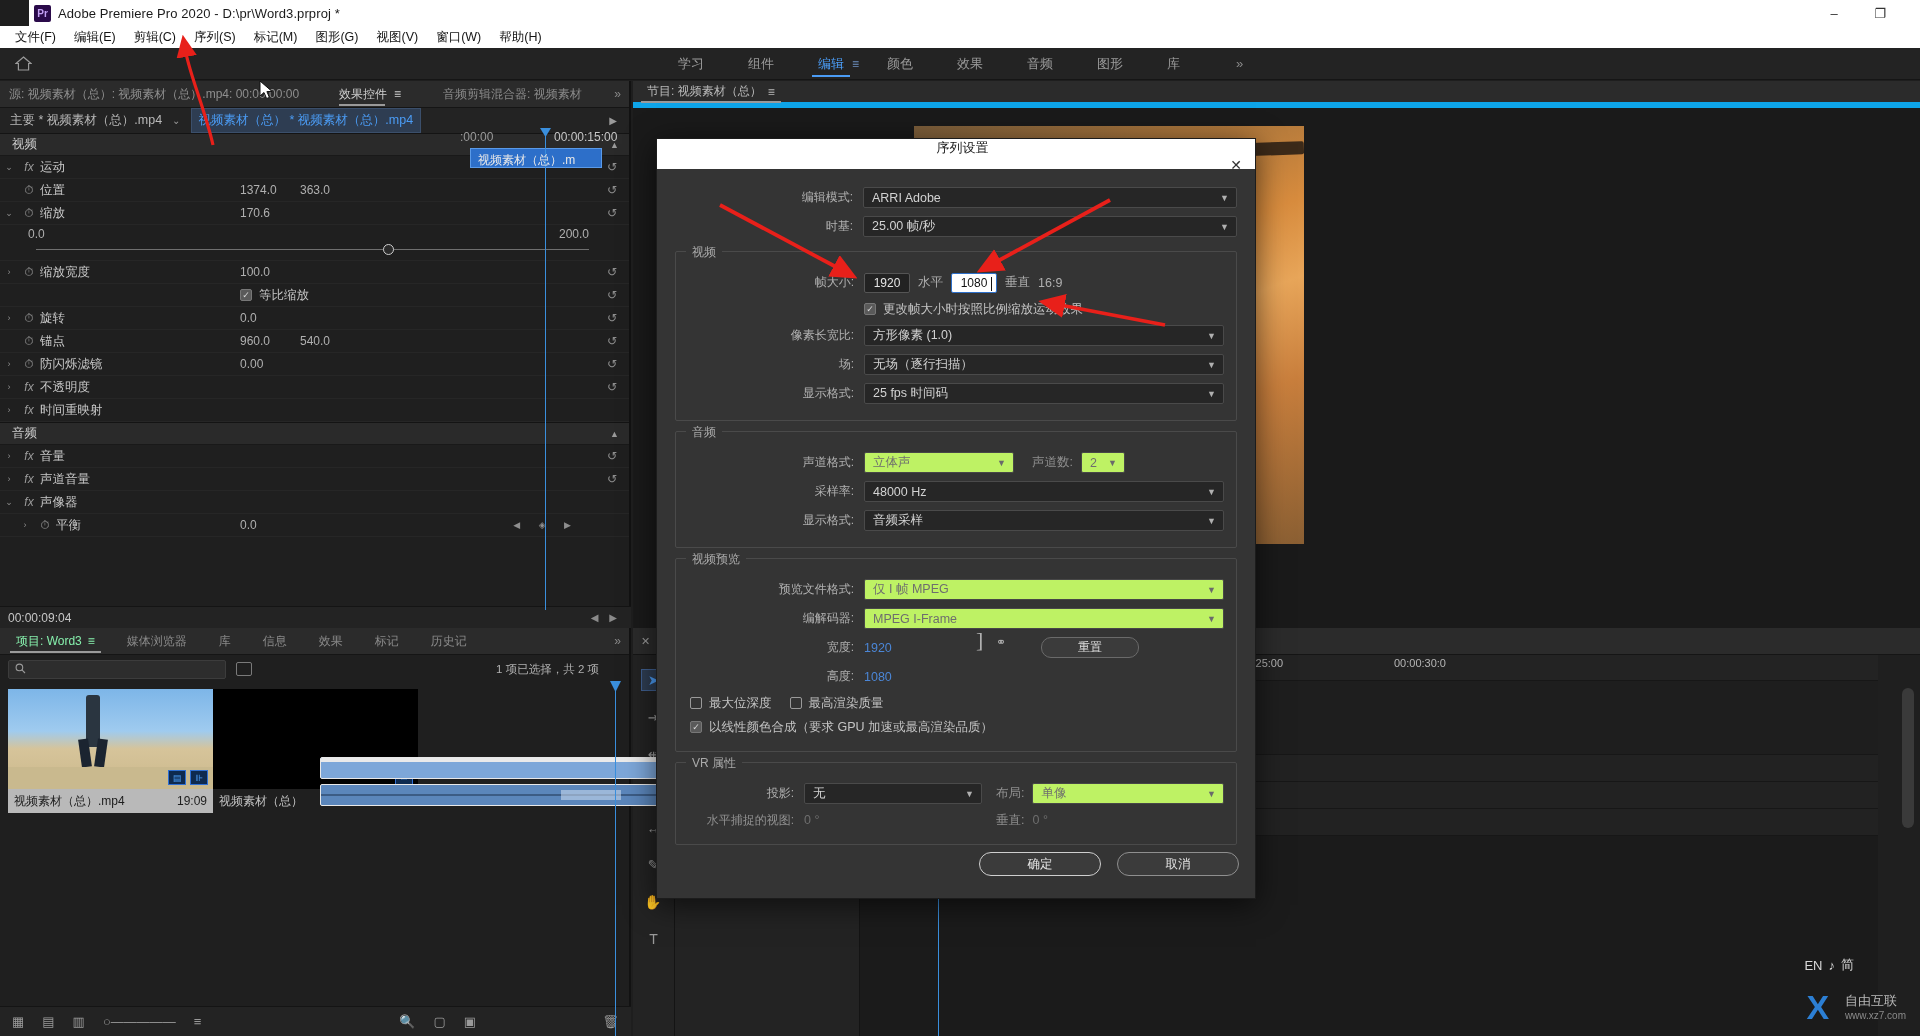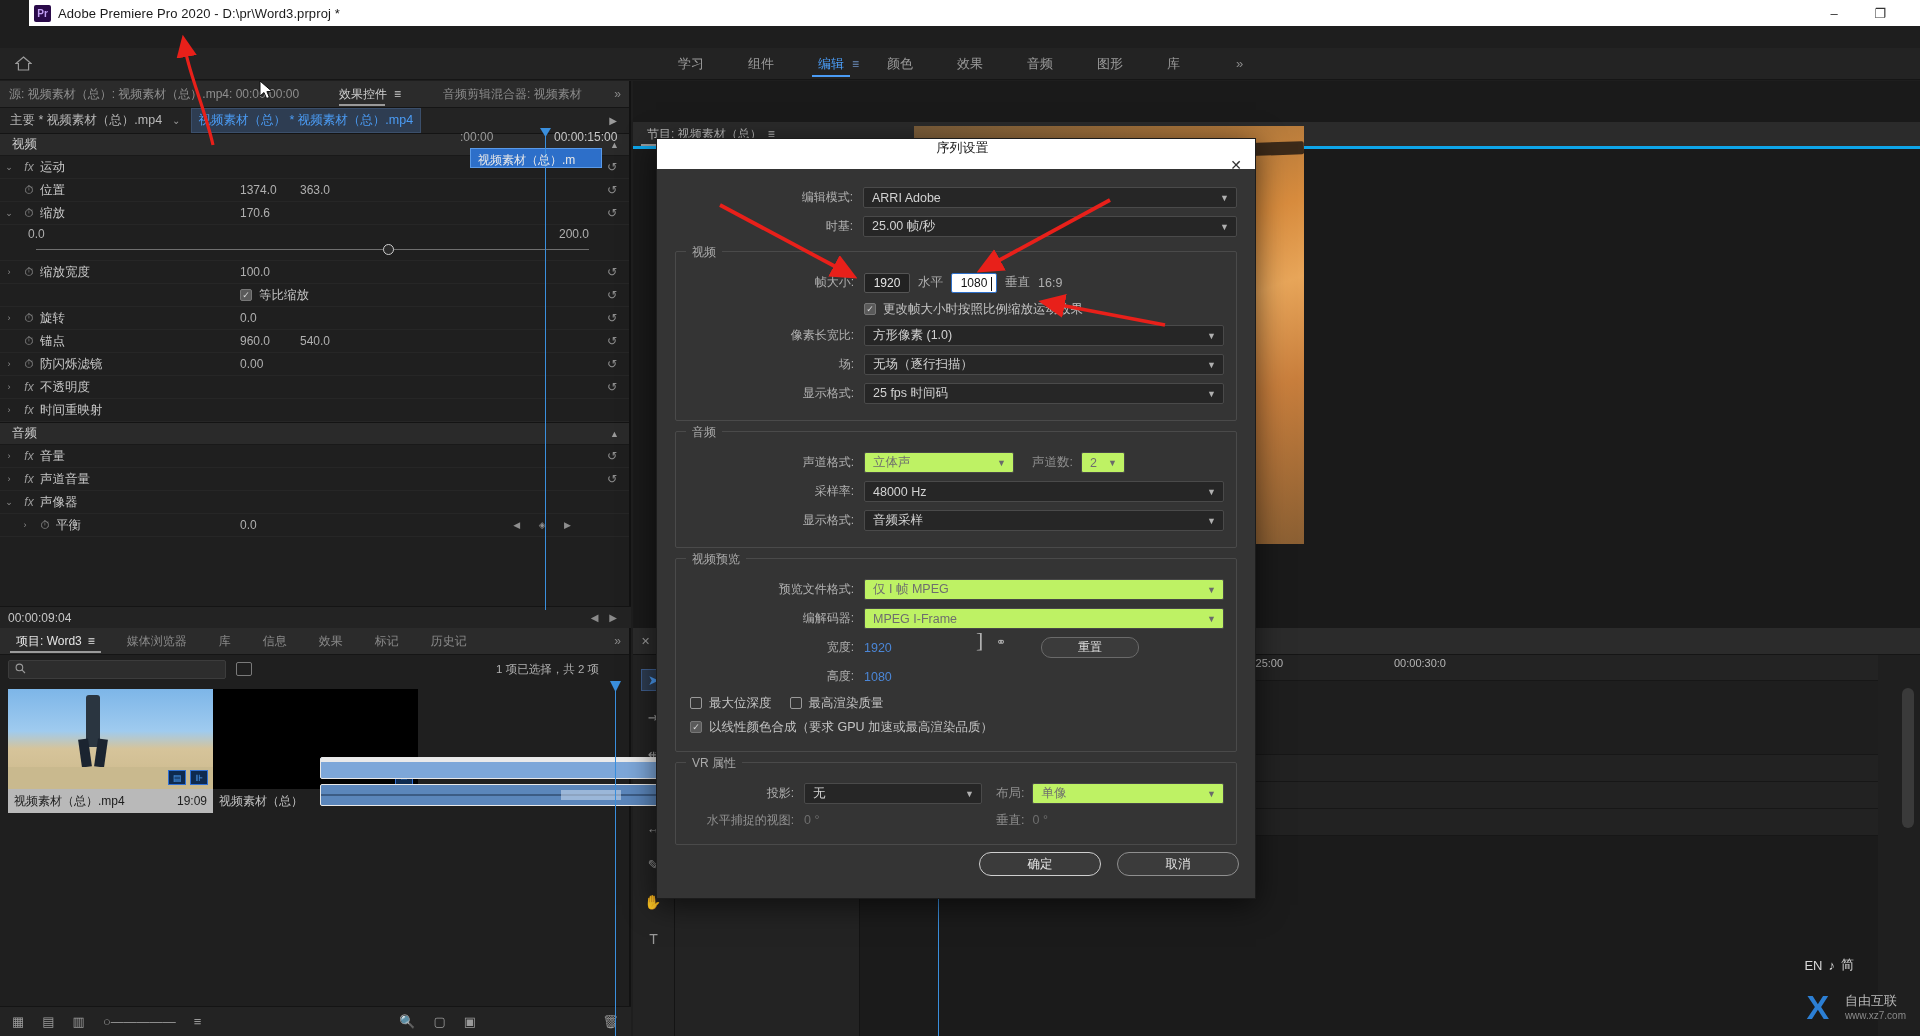--- a/index.html
+++ b/index.html
@@ -126,21 +126,21 @@
   }
   .efc-time .right { margin-left: auto; font-size:10px; color:#8a8a8a; padding-right: 10px; letter-spacing: 4px;}
 
   
   .proj-panel {
     position:absolute; left:0; top: 628px; width: 631px; height: 408px; background:#1f1f1f;
     border-right: 2px solid #121212;
   }
   .proj-tabs { height: 27px; background:#2b2b2b; display:flex; align-items:center; border-bottom:1px solid #151515;}
   .p-tab { font-size:12px; color:#8a8a8a; padding: 0 16px; height:27px; display:flex; align-items:center; gap:6px; position:relative;}
-  .p-tab.active { color:#e5e5e5; }
+  .p-tab.active { color:#86efac; }
   .p-tab.active::after { content:""; position:absolute; left:10px; right:10px; bottom:2px; height:2px; background:#9a9a9a;}
   .p-more { margin-left:auto; color:#8a8a8a; font-size:12px; padding-right:8px;}
   .proj-name { height: 26px; display:flex; align-items:center; font-size:12px; color:#b5b5b5; padding-left: 8px; gap: 10px;}
   .proj-icon { width:18px; height:14px; border:1px solid #8a8a8a; border-radius:2px; background:#3a3a3a; position:relative;}
   .proj-searchrow { height: 28px; display:flex; align-items:center; padding: 0 8px; gap: 10px; }
   .proj-search {
     flex: 0 0 218px; height: 19px; background:#2d2d2d; border:1px solid #3c3c3c; border-radius: 2px;
     display:flex; align-items:center; padding-left: 6px; font-size:11px; color:#757575; gap:4px;
   }
   .proj-ico2 { width:16px; height:14px; border:1px solid #7a7a7a; border-radius:2px; }
@@ -157,21 +157,21 @@
   .proj-footer {
     position:absolute; left:0; bottom:0; width: 631px; height: 30px; background:#232323;
     display:flex; align-items:center; padding: 0 12px; gap: 18px; border-top:1px solid #141414;
   }
   .pf-ico { font-size: 13px; color:#9a9a9a; }
 
   
   .prog-panel {
     position:absolute; left: 633px; top: 81px; width: 1287px; height: 547px; background:#1a1a1a;
   }
-  .prog-tabs { height:27px; background:#2b2b2b; display:flex; align-items:center; border-bottom:3px solid #0ea5e9;margin-top:41px;}
+  .prog-tabs { height:27px; background:#2b2b2b; display:flex; align-items:center; border-bottom:6px solid #0ea5e9;}
   .prog-tab { font-size:12px; color:#b9b9b9; padding: 0 14px; height:27px; display:flex; align-items:center; gap:6px; position:relative;}
   .prog-tab::after { content:""; position:absolute; left:8px; right:8px; bottom:2px; height:2px; background:#9a9a9a;}
   .prog-video {
     position:absolute; left: 914px; top: 126px; width: 390px; height: 418px;
     background: linear-gradient(160deg,#7a5d3a 0%, #a8743b 18%, #d88c3e 38%, #e8a65a 52%, #c97f3d 70%, #8a5f33 100%);
     overflow: hidden;
   }
   .leafwrap { position:absolute; inset:0; }
   .leaf { position:absolute; background: rgba(190,95,30,0.75); border-radius: 50% 8% 50% 8%; filter: blur(0.4px); }
   .branch { position:absolute; background:#3a2a1c; border-radius:2px; }
@@ -292,20 +292,31 @@
   <div class="titlebar">
     <div class="pr-logo">Pr</div>
     <div class="title-text">Adobe Premiere Pro 2020 - D:\pr\Word3.prproj *</div>
     <div class="win-btns">
       <div class="win-btn">–</div>
       <div class="win-btn">❐</div>
       <div class="win-btn close">✕</div>
     </div>
   </div>
 
+  <div class="menubar">
+    <div class="menu-item">文件(F)</div>
+    <div class="menu-item">编辑(E)</div>
+    <div class="menu-item">剪辑(C)</div>
+    <div class="menu-item">序列(S)</div>
+    <div class="menu-item">标记(M)</div>
+    <div class="menu-item">图形(G)</div>
+    <div class="menu-item">视图(V)</div>
+    <div class="menu-item">窗口(W)</div>
+    <div class="menu-item">帮助(H)</div>
+  </div>
 
   <div class="workspacebar">
     <div class="ws-home">
       <svg width="17" height="15" viewBox="0 0 17 15">
           <path d="M8.5 1 L16 7.5 H13.6 V14 H3.4 V7.5 H1 Z" fill="none" stroke="#9a9a9a" stroke-width="1.2"></path>
         </svg>
     </div>
     <div class="ws-tabs">
       <div class="ws-tab">学习</div>
       <div class="ws-tab">组件</div>

